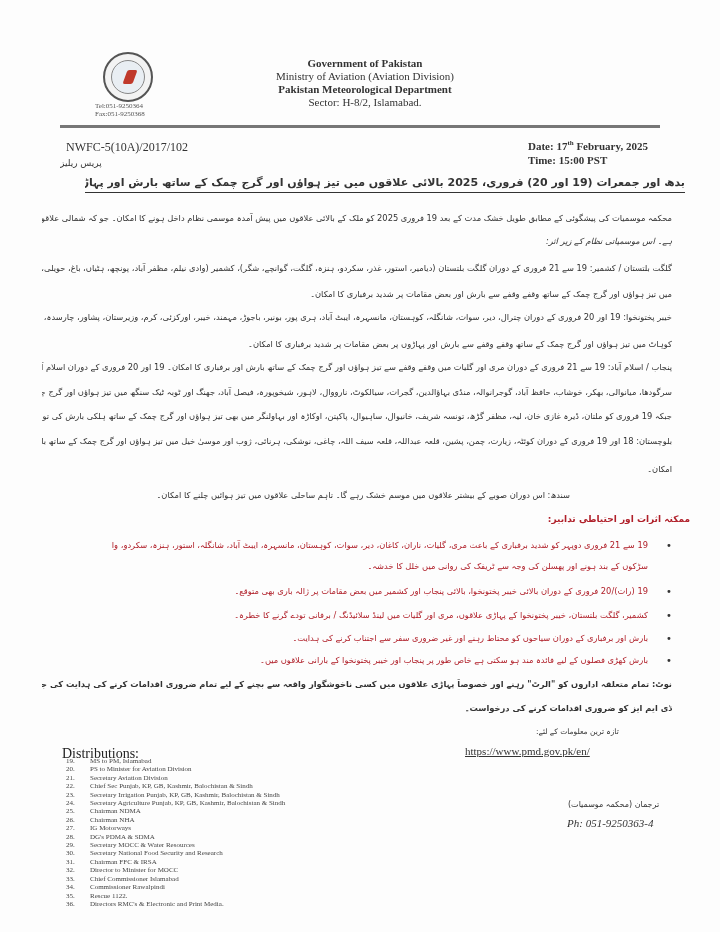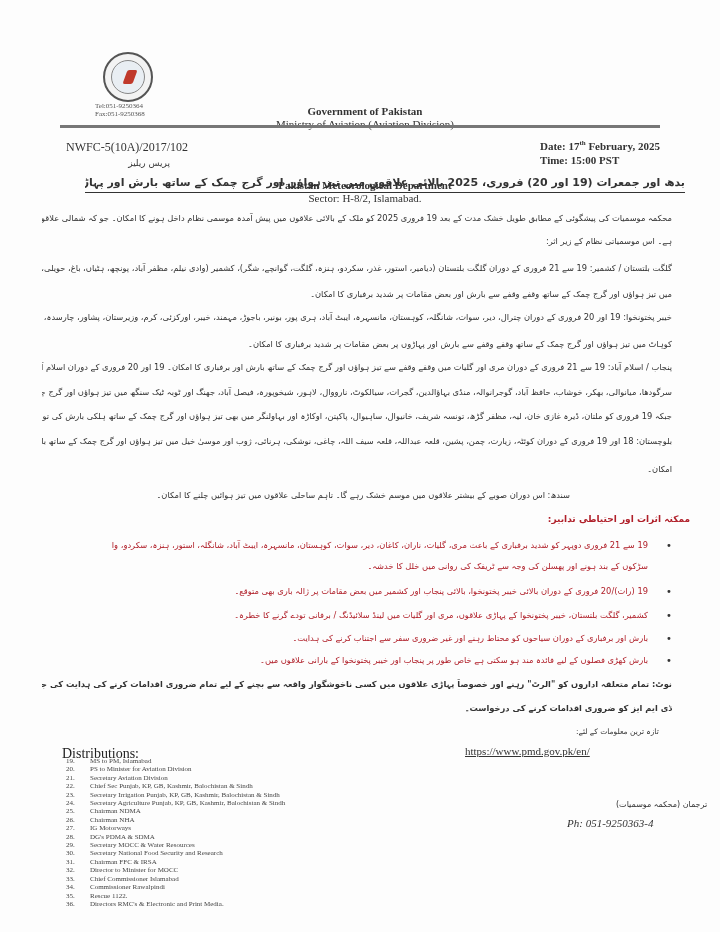--- a/index.html
+++ b/index.html
@@ -3,40 +3,40 @@
 <meta charset="utf-8">
 <style>
   html, body { margin:0; padding:0; background:#ffffff; }
   body { width:720px; height:932px; overflow:hidden; position:relative; font-family:"Liberation Serif", serif; color:#222; }
   .page { position:absolute; inset:0; background:#fdfdfd; }
   .logo { position:absolute; left:103px; top:52px; width:50px; height:50px; border-radius:50%; border:2px solid #555; box-sizing:border-box; background:#f3f3f3; }
   .logo::before { content:""; position:absolute; left:6px; top:6px; right:6px; bottom:6px; border-radius:50%; border:1px solid #888; background:#e9eef3; }
   .logo::after { content:""; position:absolute; left:20px; top:16px; width:10px; height:14px; background:#c0392b; transform:skewX(-20deg); border-radius:2px; }
   .contact { position:absolute; left:95px; top:102px; font-size:7px; line-height:8px; color:#555; }
   .org { position:absolute; left:230px; top:57px; width:270px; text-align:center; font-size:11px; line-height:13px; color:#333; }
-  .org .b { font-weight:bold;margin-top:48px; }
+  .org .b { font-weight:bold; }
   .rule { position:absolute; left:60px; right:60px; top:125px; height:3px; background:#777; }
   .ref { position:absolute; left:66px; top:140px; font-size:12px; color:#333; }
-  .dateblk { position:absolute; left:540px; top:136px; font-size:11px; font-weight:bold; line-height:14px; color:#333; }
+  .dateblk { position:absolute; left:528px; top:136px; font-size:11px; font-weight:bold; line-height:14px; color:#333; }
   .dateblk sup { font-size:7px; }
   .urdu { direction:rtl; font-family:"DejaVu Sans", sans-serif; font-size:8.3px; color:#333; white-space:nowrap; overflow:hidden; }
   .abs { position:absolute; }
-  .press { left:60px; top:158px; width:110px; text-align:right; font-size:9px; }
+  .press { left:60px; top:158px; width:110px; text-align:left; font-size:9px; }
   .title { left:85px; top:176px; width:600px; text-align:center; font-size:11px; font-weight:bold; border-bottom:1px solid #333; padding-bottom:3px; }
   .red { color:#b0202a; }
   .bullet { position:absolute; right:48px; width:560px; }
   .bullet .dot { position:absolute; right:0; top:0; font-size:10px; color:#333; }
   .bullet .txt { margin-right:24px; }
   .heading-red { left:430px; top:514px; width:260px; text-align:right; font-size:9px; font-weight:bold; color:#b0202a; }
   .url { position:absolute; left:465px; top:725px; font-size:11px; color:#333; text-decoration:underline;margin-top:20px; }
-  .url-label { left:576px; top:727px; width:120px; text-align:left; font-size:7.5px; }
+  .url-label { left:536px; top:727px; width:120px; text-align:left; font-size:7.5px; }
   .dist-title { position:absolute; left:62px; top:746px; font-size:14px; font-weight:normal; }
   .dist { position:absolute; left:66px; top:757px; font-size:7px; line-height:8.4px; color:#444; }
   .dist .num { display:inline-block; width:24px; }
-  .spokes { position:absolute; left:568px; top:800px; font-size:8px;margin-left:48px; }
+  .spokes { position:absolute; left:568px; top:800px; font-size:8px; }
   .phone { position:absolute; left:567px; top:817px; font-size:11px; font-style:italic; color:#333; }
 </style>
 </head>
 <body>
 
 <div class="page">
 
   <div class="logo"></div>
   <div class="contact">
     <div>Tel:051-9250364</div>
@@ -56,21 +56,21 @@
   <div class="dateblk">
     <div><span>Date: 17</span><sup>th</sup><span> February, 2025</span></div>
     <div>Time: 15:00 PST</div>
   </div>
 
   <div class="urdu abs press">پریس ریلیز</div>
 
   <div class="urdu abs title">بدھ اور جمعرات (19 اور 20) فروری، 2025 بالائی علاقوں میں تیز ہواؤں اور گرج چمک کے ساتھ بارش اور پہاڑوں پر برفباری کی پیشگوئی</div>
 
   <div class="urdu abs" style="right:48px; top:213px; width:630px;">محکمہ موسمیات کی پیشگوئی کے مطابق طویل خشک مدت کے بعد 19 فروری 2025 کو ملک کے بالائی علاقوں میں پیش آمدہ موسمی نظام داخل ہونے کا امکان۔ جو کہ شمالی علاقوں میں 21 فروری تک برقرار رہ سکتا</div>
-  <div class="urdu abs" style="right:48px; top:236px; width:630px;">ہے۔ اس موسمیاتی نظام کے زیر اثر:</div>
+  <div class="urdu abs" style="right:48px; top:236px; width:630px;font-style:italic;">ہے۔ اس موسمیاتی نظام کے زیر اثر:</div>
 
   <div class="urdu abs" style="right:48px; top:263px; width:630px;">گلگت بلتستان / کشمیر: 19 سے 21 فروری کے دوران گلگت بلتستان (دیامیر، استور، غذر، سکردو، ہنزہ، گلگت، گوانچے، شگر)، کشمیر (وادی نیلم، مظفر آباد، پونچھ، ہٹیاں، باغ، حویلی، سدھنوتی، کوٹلی، بھمبر، میرپور)</div>
   <div class="urdu abs" style="right:48px; top:289px; width:630px;">میں تیز ہواؤں اور گرج چمک کے ساتھ وقفے وقفے سے بارش اور بعض مقامات پر شدید برفباری کا امکان۔</div>
 
   <div class="urdu abs" style="right:48px; top:312px; width:630px;">خیبر پختونخوا: 19 اور 20 فروری کے دوران چترال، دیر، سوات، شانگلہ، کوہستان، مانسہرہ، ایبٹ آباد، ہری پور، بونیر، باجوڑ، مہمند، خیبر، اورکزئی، کرم، وزیرستان، پشاور، چارسدہ، نوشہرہ، صوابی، بنوں، کرک اور</div>
   <div class="urdu abs" style="right:48px; top:339px; width:630px;">کوہاٹ میں تیز ہواؤں اور گرج چمک کے ساتھ وقفے وقفے سے بارش اور پہاڑوں پر بعض مقامات پر شدید برفباری کا امکان۔</div>
 
   <div class="urdu abs" style="right:48px; top:362px; width:630px;">پنجاب / اسلام آباد: 19 سے 21 فروری کے دوران مری اور گلیات میں وقفے وقفے سے تیز ہواؤں اور گرج چمک کے ساتھ بارش اور برفباری کا امکان۔ 19 اور 20 فروری کے دوران اسلام آباد، خطہ پوٹھوہار،</div>
   <div class="urdu abs" style="right:48px; top:387px; width:630px;">سرگودھا، میانوالی، بھکر، خوشاب، حافظ آباد، گوجرانوالہ، منڈی بہاؤالدین، گجرات، سیالکوٹ، نارووال، لاہور، شیخوپورہ، فیصل آباد، جھنگ اور ٹوبہ ٹیک سنگھ میں تیز ہواؤں اور گرج چمک کے ساتھ بارش کا امکان۔</div>
   <div class="urdu abs" style="right:48px; top:411px; width:630px;">جبکہ 19 فروری کو ملتان، ڈیرہ غازی خان، لیہ، مظفر گڑھ، تونسہ شریف، خانیوال، ساہیوال، پاکپتن، اوکاڑہ اور بہاولنگر میں بھی تیز ہواؤں اور گرج چمک کے ساتھ ہلکی بارش کی توقع۔</div>

